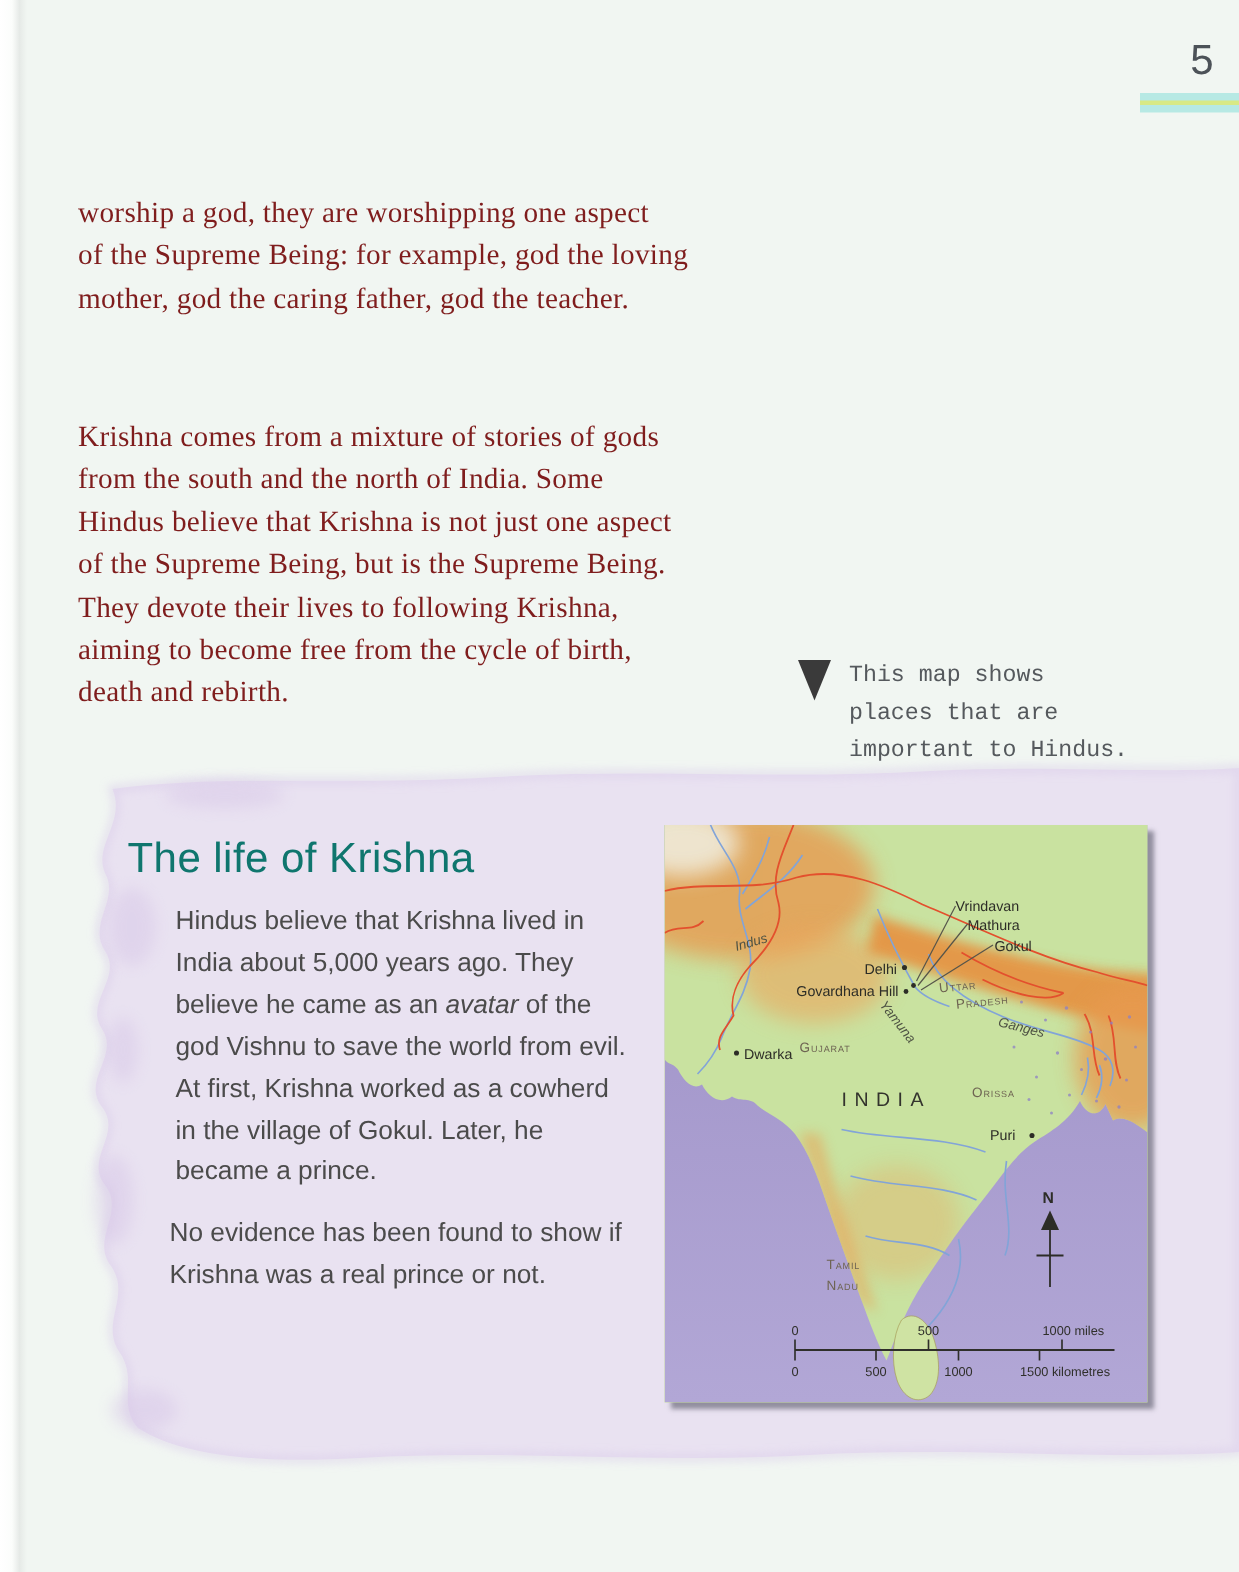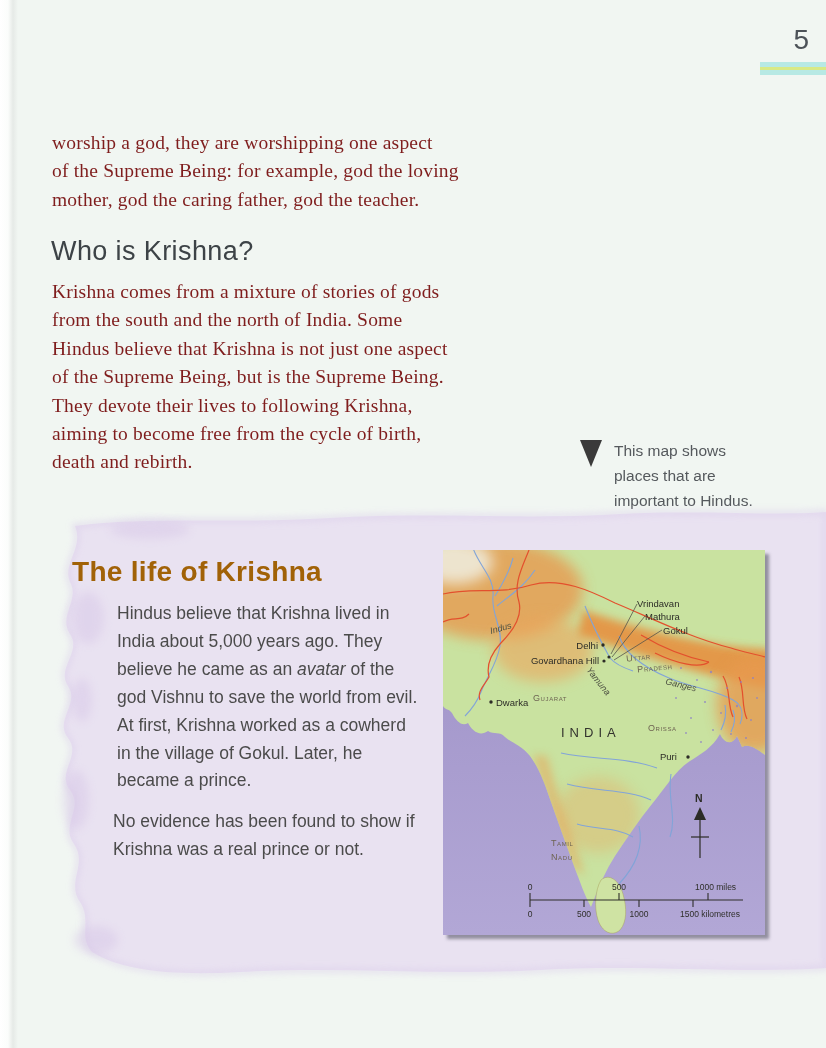--- a/index.html
+++ b/index.html
@@ -26,36 +26,36 @@
     color:#7f1d1d; letter-spacing:0.2px; white-space:pre-line;
   }
   .para-intro   { top:129px; }
   .para-section { top:278px; }
 
   .section-heading {
     position:absolute; left:51px; top:236px; margin:0;
     font-size:27px; font-weight:400; color:#3d4347; letter-spacing:0.4px;
   }
 
-  .map-caption { position:absolute; left:580px; top:438px; width:230px; height:80px; }
+  .map-caption { position:absolute; left:532px; top:438px; width:230px; height:80px;font-family:Liberation Mono, monospace; }
   .caption-triangle {
     position:absolute; left:0; top:2px; width:0; height:0;
     border-left:11px solid transparent; border-right:11px solid transparent;
     border-top:27px solid #3a3a3a;
   }
   .caption-text {
     position:absolute; left:34px; top:0;
     font-size:15.5px; line-height:25px; color:#55595d; white-space:pre-line;
   }
 
   .box-blob-svg { position:absolute; left:0; top:500px; z-index:1; }
 
   .feature-box-heading {
-    position:absolute; left:72px; top:556px; margin:0; z-index:2;
-    font-size:28px; font-weight:700; color:#a16207; letter-spacing:0.3px;
+    position:absolute; left:85px; top:556px; margin:0; z-index:2;
+    font-size:28px; font-weight:400; color:#0f766e; letter-spacing:0.3px;
   }
   .box-para {
     position:absolute; left:85px; width:345px; margin:0; z-index:2;
     font-size:17.5px; line-height:27.9px; color:#4b4b4b; white-space:pre-line;
   }
   .box-para-1 { top:600px;margin-left:32px; }
   .box-para-2 { top:808px;margin-left:28px; }
   .box-para em { }
 
   .map-frame {
@@ -77,21 +77,20 @@
 
   <div class="page-number">5</div>
   <div class="corner-bar">
     <div class="corner-bar-stripe"></div>
   </div>
 
   <p class="serif-para para-intro">worship a god, they are worshipping one aspect
 of the Supreme Being: for example, god the loving
 mother, god the caring father, god the teacher.</p>
 
-  <h2 class="section-heading">Who is Krishna?</h2>
   <p class="serif-para para-section">Krishna comes from a mixture of stories of gods
 from the south and the north of India. Some
 Hindus believe that Krishna is not just one aspect
 of the Supreme Being, but is the Supreme Being.
 They devote their lives to following Krishna,
 aiming to become free from the cycle of birth,
 death and rebirth.</p>
 
   <div class="map-caption">
     <span class="caption-triangle"></span>

